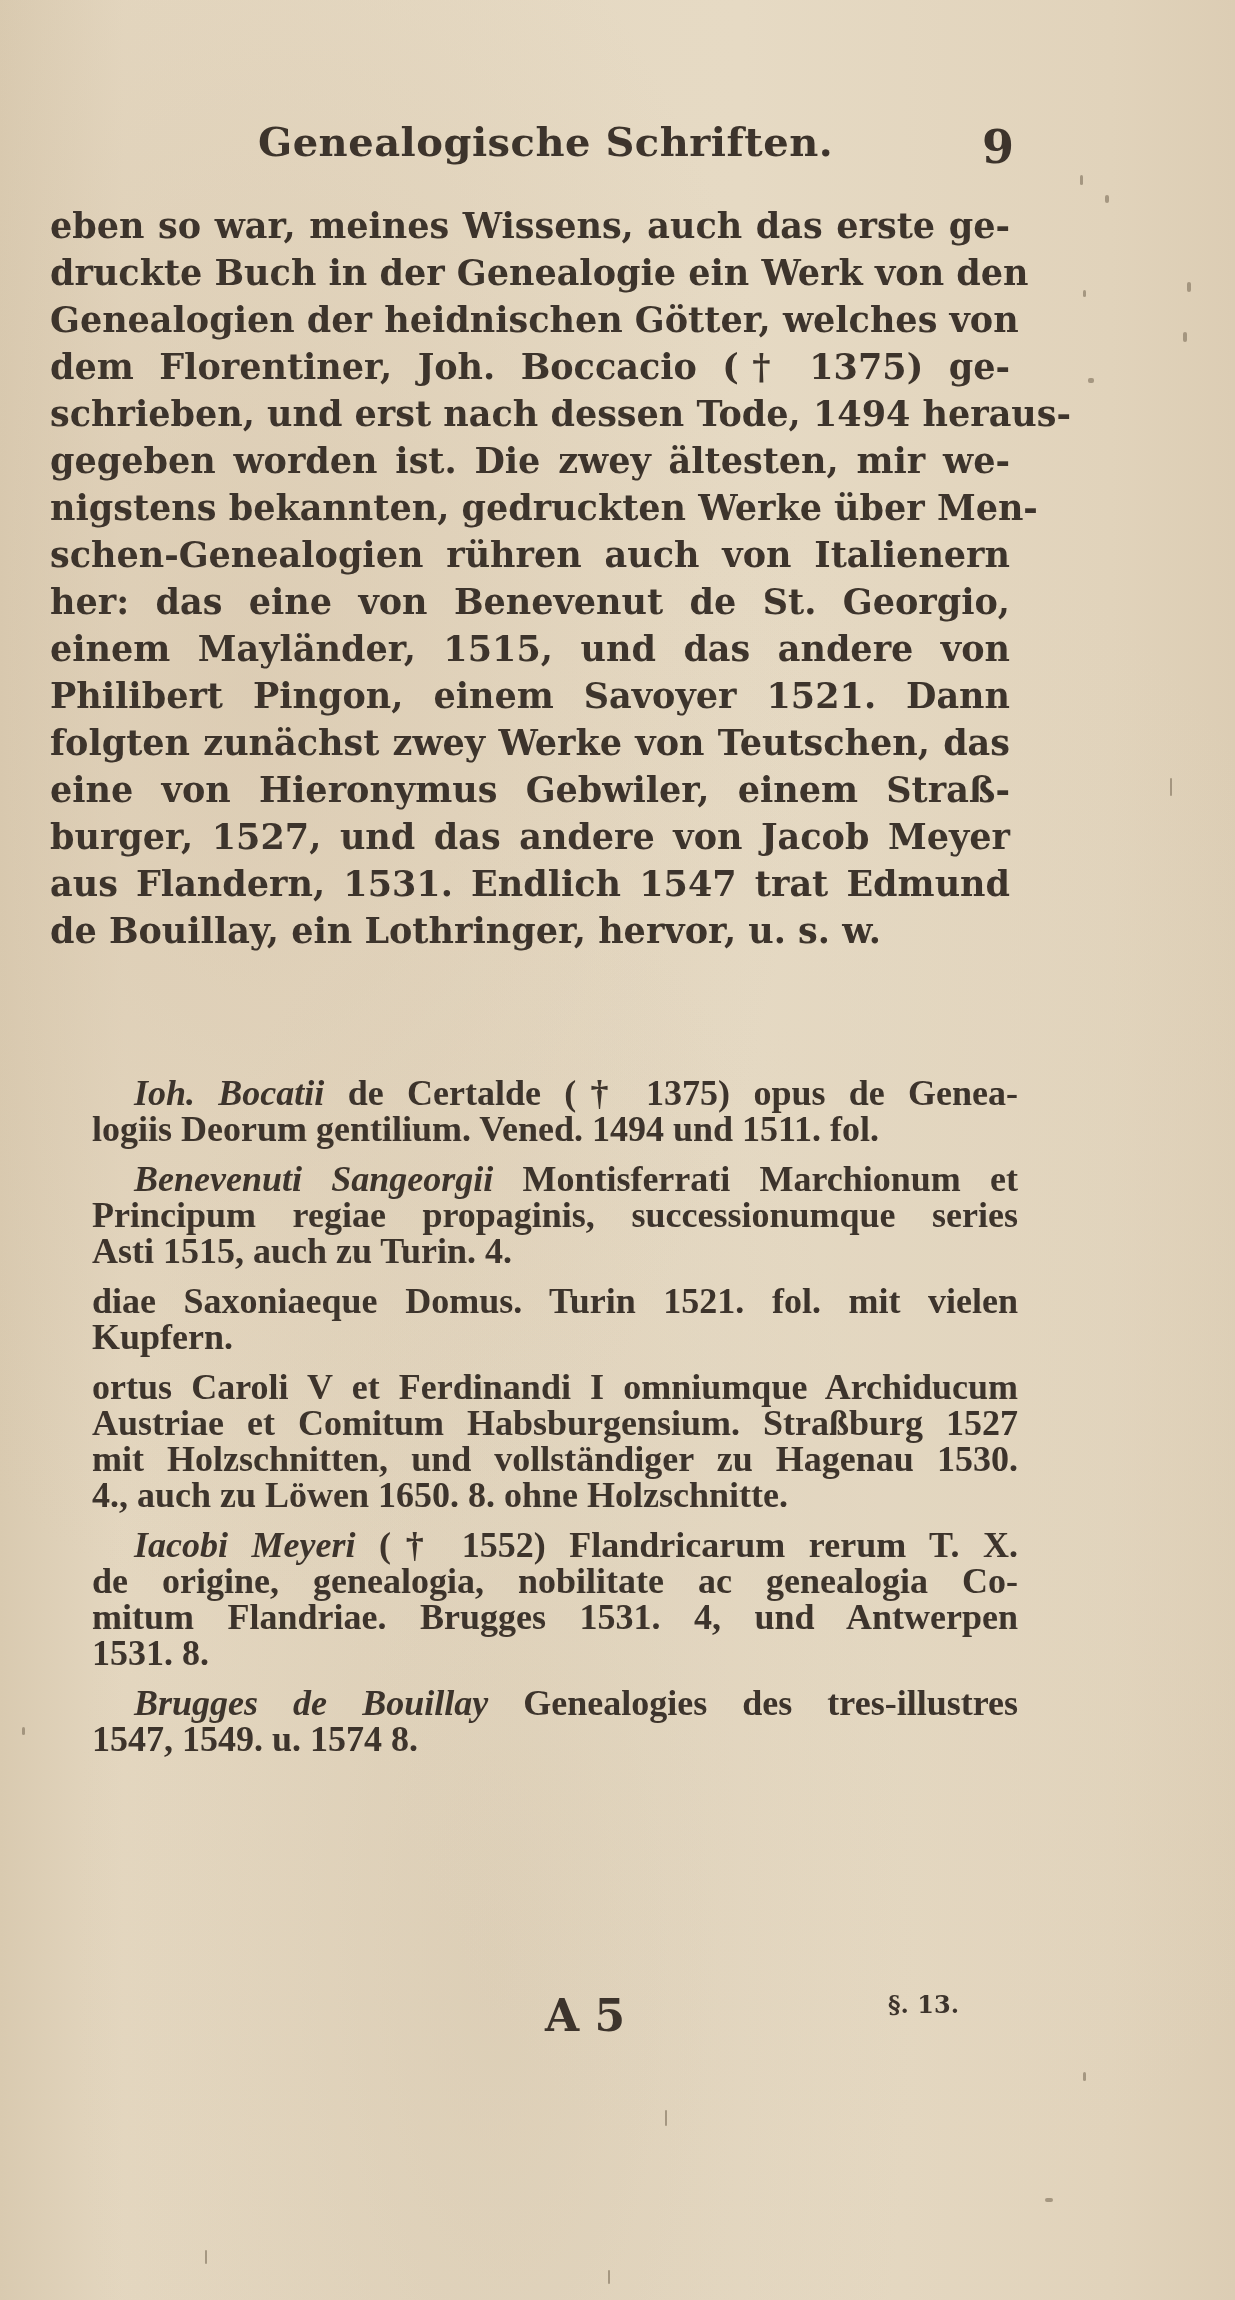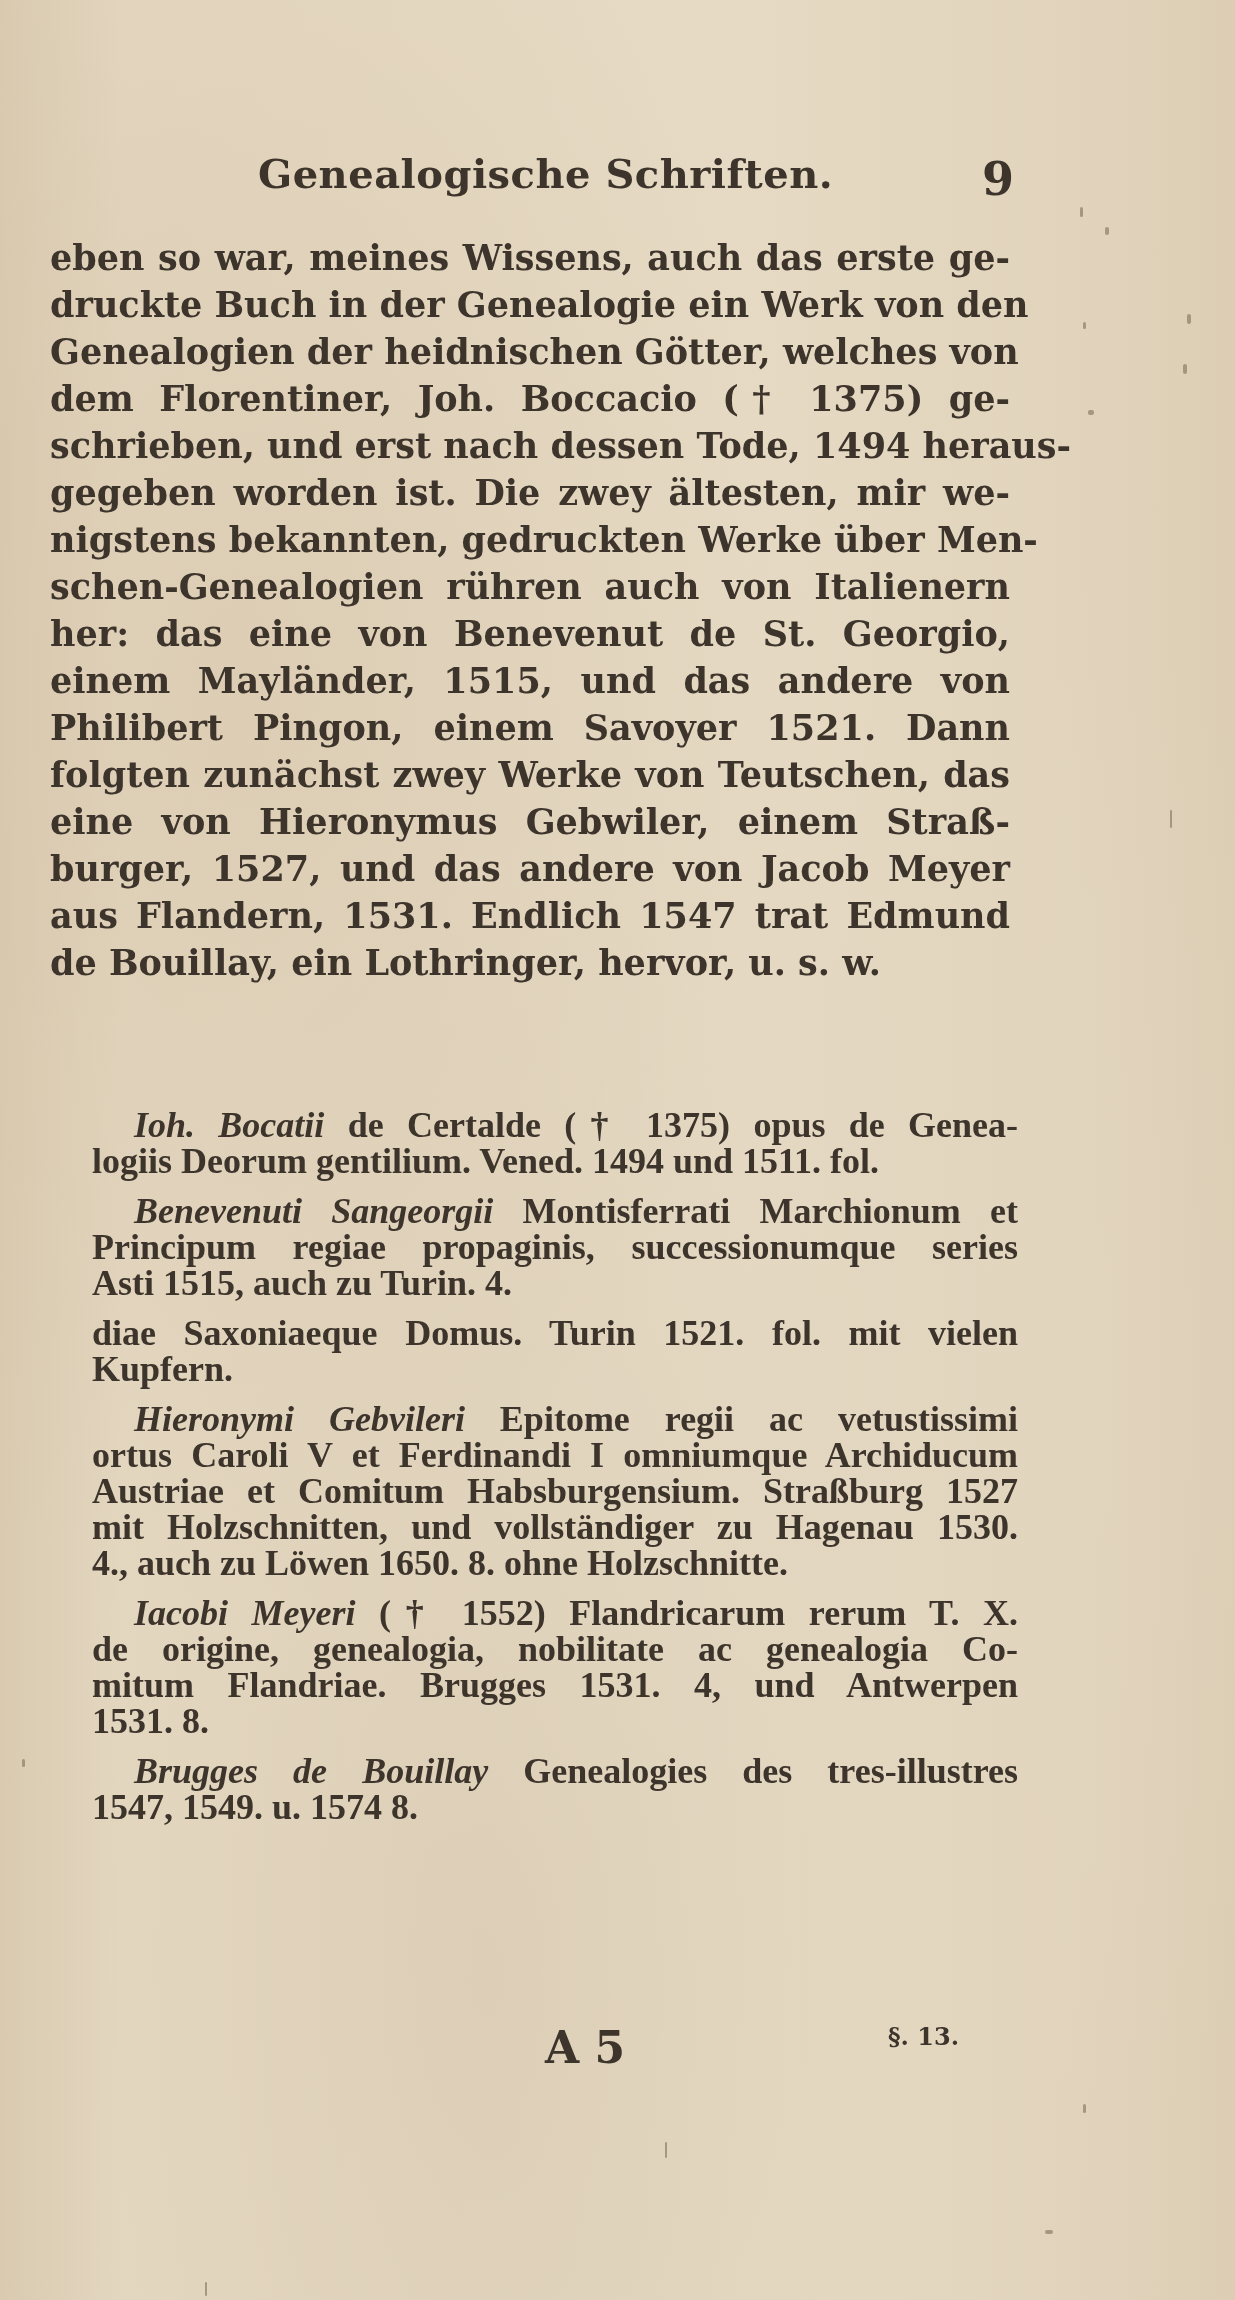--- a/index.html
+++ b/index.html
@@ -8,21 +8,21 @@
       background: #e3d6bf;
       background-image:
         radial-gradient(ellipse at 20% 30%, rgba(214,196,170,0.55), transparent 40%),
         radial-gradient(ellipse at 70% 60%, rgba(226,214,192,0.6), transparent 45%),
         radial-gradient(ellipse at 40% 85%, rgba(210,194,168,0.45), transparent 40%),
         linear-gradient(90deg, #d9cab0 0%, #e4d7c0 10%, #e6dac4 60%, #e1d3bb 90%, #dccdb4 100%);
       color: #3d342c;
       font-family: "DejaVu Serif", serif;
       position: relative;
     }
-    .page { position: absolute; left: 0; top: 0; width: 1235px; height: 2056px; margin-top: 32px; }
+    .page { position: absolute; left: 0; top: 0; width: 1235px; height: 2056px; }
     .header { position: absolute; top: 118px; left: 0; width: 1235px; height: 60px; }
     .running-head {
       position: absolute; left: 258px; top: 0;
       font-size: 40px; font-weight: bold; letter-spacing: 0.5px;
       font-family: "DejaVu Serif", serif;
     }
     .page-number {
       position: absolute; left: 982px; top: 2px;
       font-size: 46px; font-weight: bold;
     }
@@ -102,21 +102,20 @@
       <span class="note-line">Principum regiae propaginis, successionumque series</span>
       <span class="note-line last">Asti 1515, auch zu Turin. 4.</span>
     </div>
 
     <div class="note">
       <span class="note-line">diae Saxoniaeque Domus. Turin 1521. fol. mit vielen</span>
       <span class="note-line last">Kupfern.</span>
     </div>
 
     <div class="note">
-      <span class="note-line first"><i>Hieronymi Gebvileri</i><span> Epitome regii ac vetustissimi</span></span>
       <span class="note-line">ortus Caroli V et Ferdinandi I omniumque Archiducum</span>
       <span class="note-line">Austriae et Comitum Habsburgensium. Straßburg 1527</span>
       <span class="note-line">mit Holzschnitten, und vollständiger zu Hagenau 1530.</span>
       <span class="note-line last">4., auch zu Löwen 1650. 8. ohne Holzschnitte.</span>
     </div>
 
     <div class="note">
       <span class="note-line first"><i>Iacobi Meyeri</i><span> († 1552) Flandricarum rerum T. X.</span></span>
       <span class="note-line">de origine, genealogia, nobilitate ac genealogia Co-</span>
       <span class="note-line">mitum Flandriae. Brugges 1531. 4, und Antwerpen</span>

